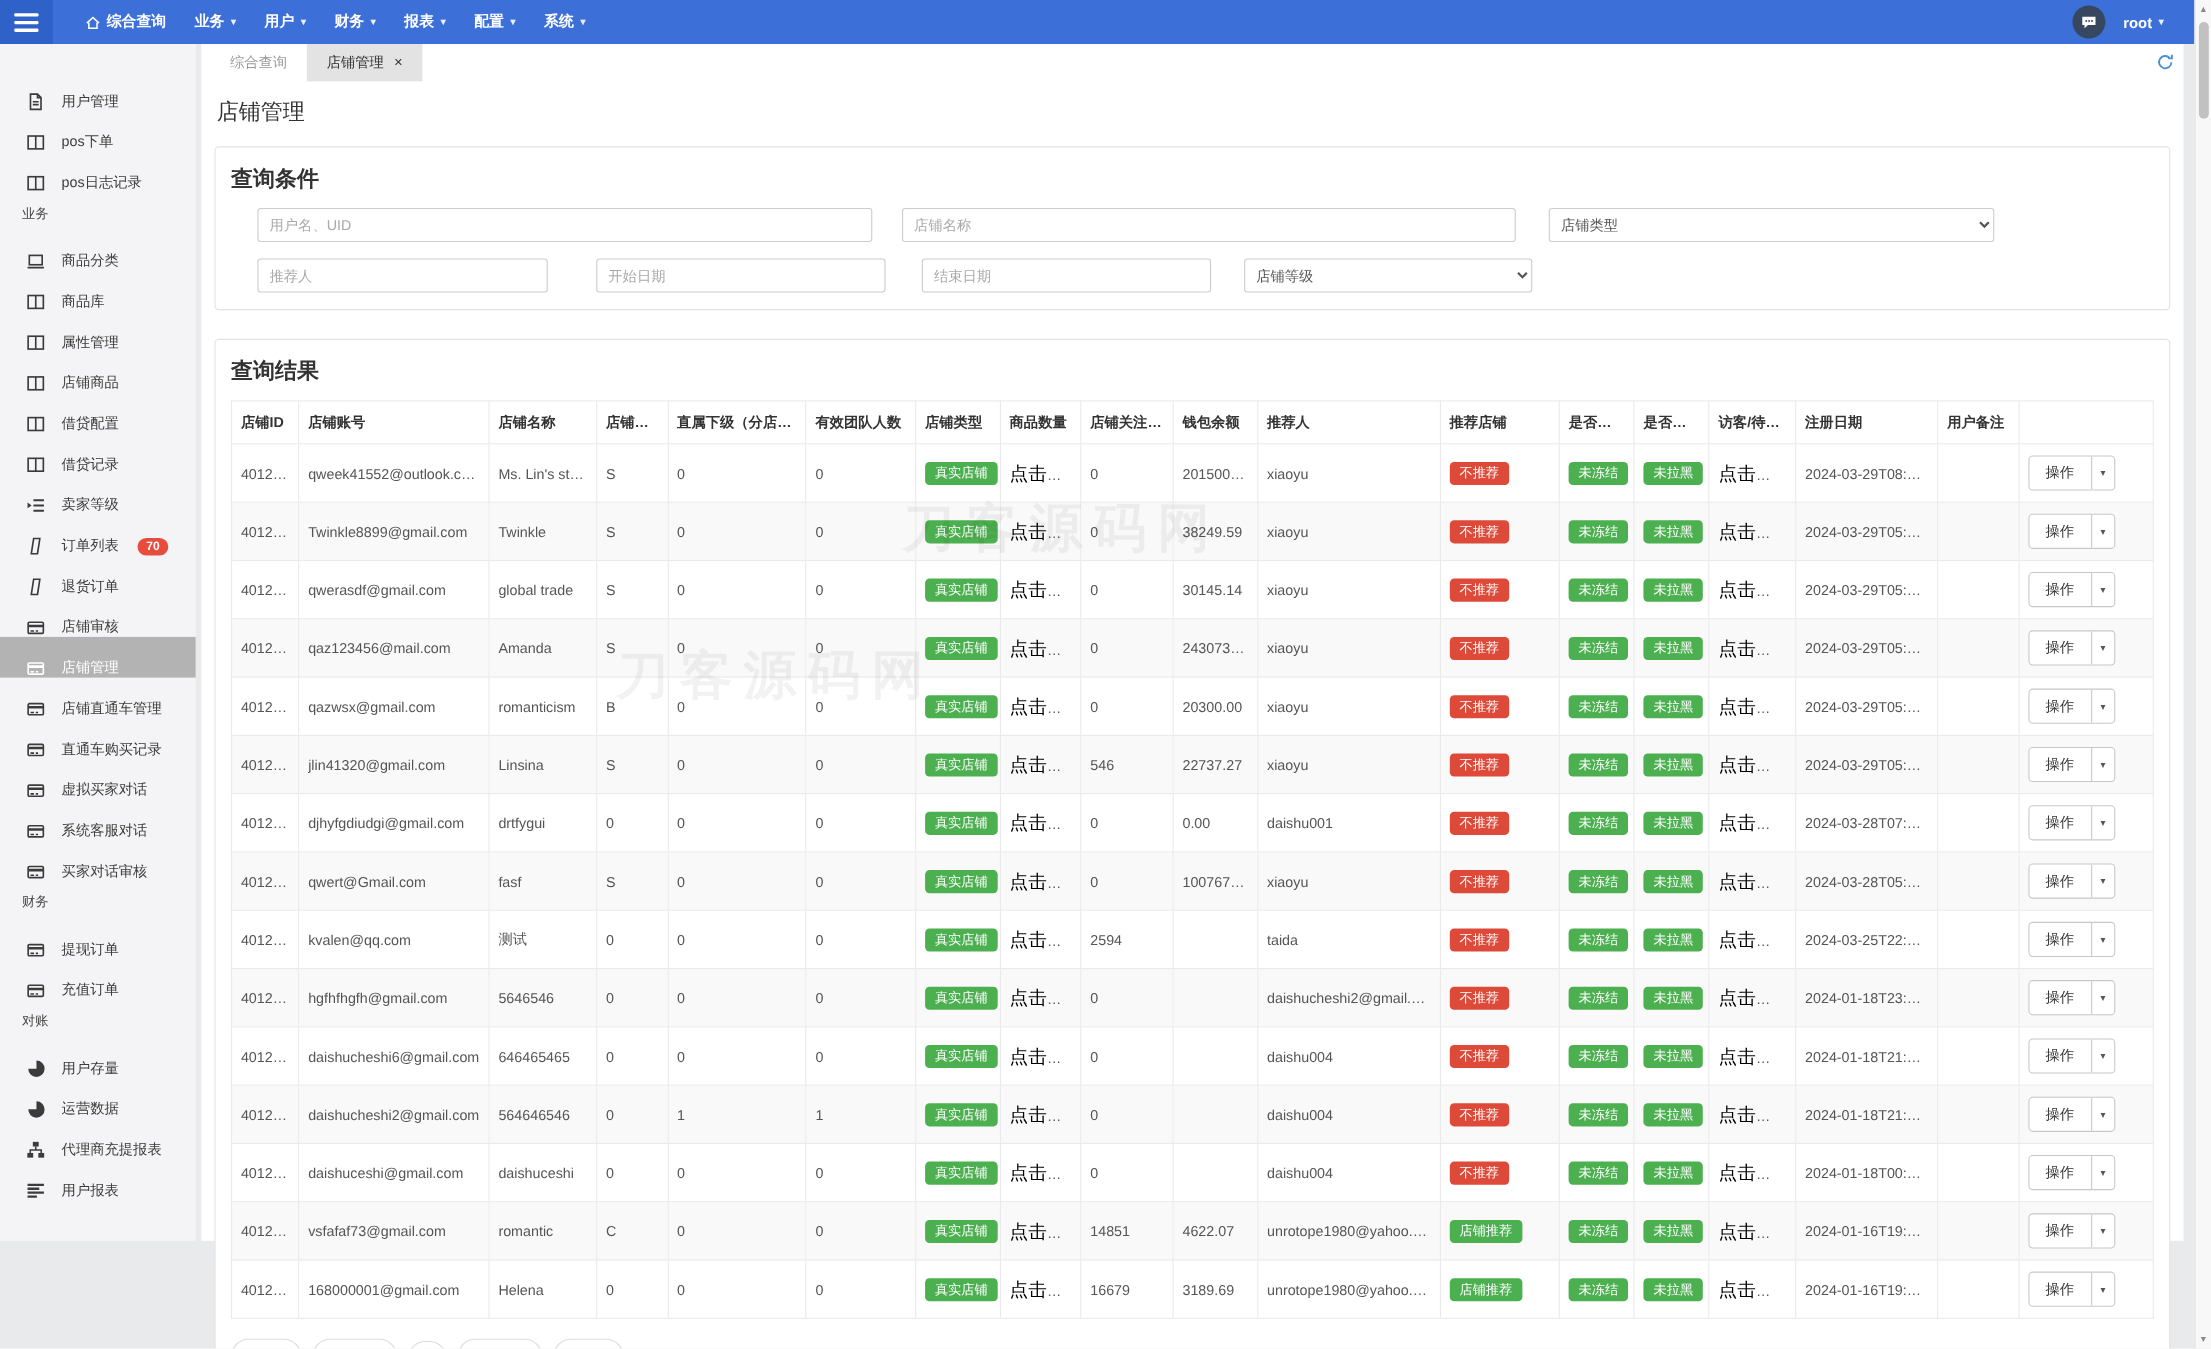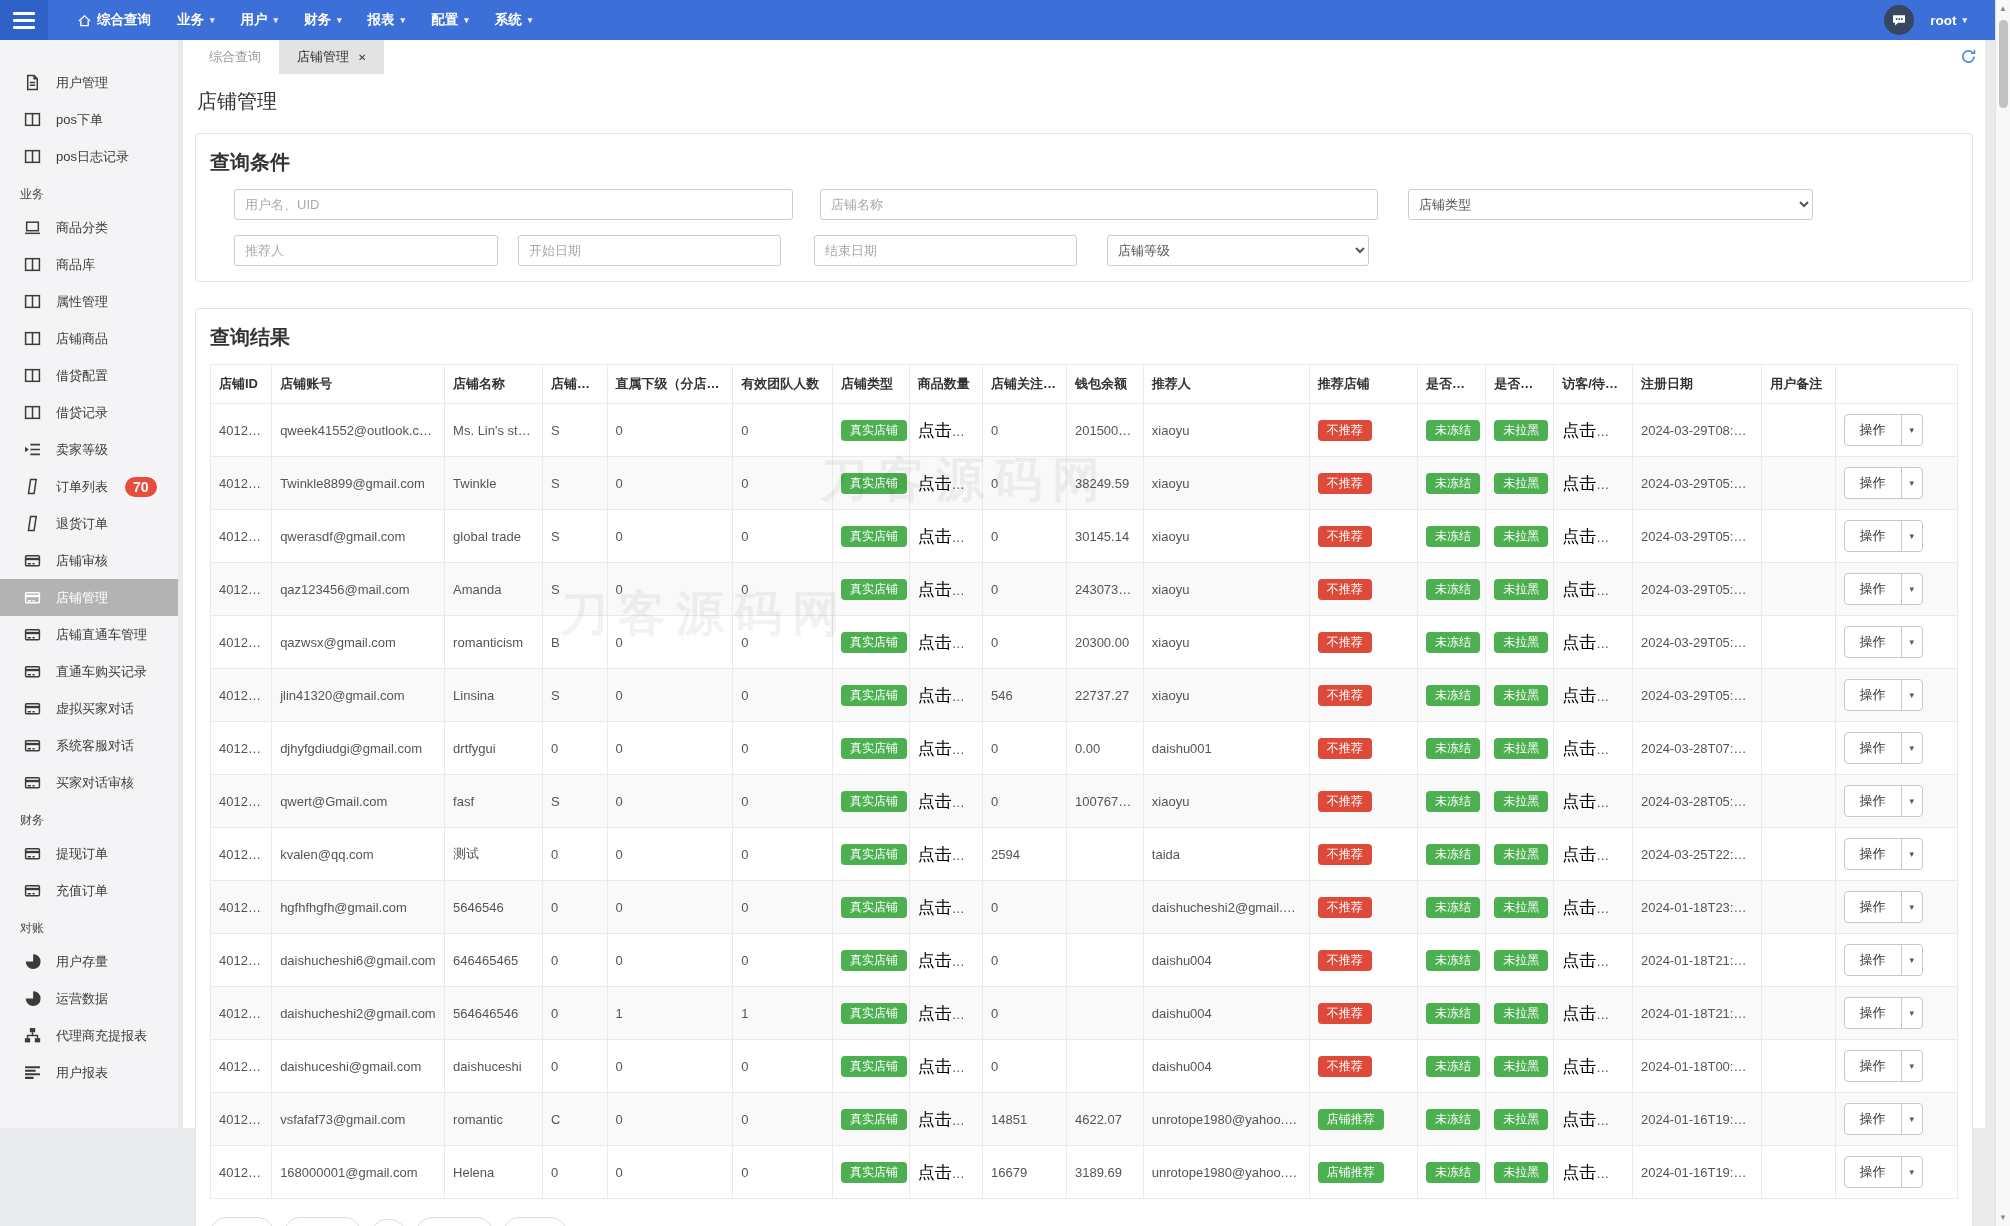--- a/index.html
+++ b/index.html
@@ -12,45 +12,45 @@
 .nav-menu{display:flex;align-items:center;margin-left:30px;gap:26px}
 .nav-item{display:flex;align-items:center;gap:6px;font-size:13.5px;font-weight:bold;cursor:pointer;white-space:nowrap}
 .nav-item .icon svg{width:13px;height:13px;display:block}
 .caret{font-size:9px;opacity:.9}
 .nav-right{margin-left:auto;display:flex;align-items:center;gap:16px;margin-right:28px}
 .chat-btn{width:30px;height:30px;border-radius:50%;background:#37475f;display:flex;align-items:center;justify-content:center;cursor:pointer}
 .chat-btn svg{width:16px;height:16px}
 .user-menu{display:flex;align-items:center;gap:6px;font-size:13.5px;font-weight:bold;cursor:pointer}
 
 .sidebar{position:absolute;left:0;top:40px;width:178px;height:1088px;background:#f4f4f6;padding-top:24px;overflow:hidden}
-.side-item{display:flex;align-items:center;height:37px;padding-left:24px;gap:15px;font-size:13px;color:#3b3b3b;cursor:pointer;white-space:nowrap}
+.side-item{display:flex;align-items:flex-end;height:37px;padding-left:24px;gap:15px;font-size:13px;color:#3b3b3b;cursor:pointer;white-space:nowrap}
 .side-item .icon{width:17px;height:17px;flex:none;display:flex}
 .side-item .icon svg{width:17px;height:17px}
 .side-item.active{background:#b3b3b3;color:#fff}
 .side-header{font-size:12px;color:#454545;padding:11px 0 6px 20px}
-.side-badge{background:#e74c3c;color:#fff;border-radius:10px;font-size:14px;padding:2px 8px;font-weight:bold;margin-left:2px}
+.side-badge{background:#e74c3c;color:#fff;border-radius:10px;font-size:11px;padding:2px 8px;font-weight:bold;margin-left:2px}
 
 .card{position:absolute;left:183px;top:40px;width:1802px;height:1088px;background:#fff}
 .tabstrip{height:34px;display:flex;align-items:stretch;padding-left:8px;position:relative}
 .tab{display:flex;align-items:center;gap:9px;padding:0 18px;font-size:13px;color:#9a9a9a;cursor:pointer}
 .tab.active{background:#e3e3e3;color:#333}
 .tab-close{font-size:10px;color:#333;cursor:pointer}
 .refresh{position:absolute;right:8px;top:8px;color:#4a90d9;cursor:pointer}
 .refresh svg{width:17px;height:17px}
 .content{padding:6px 12px 0}
 .page-title{font-size:20px;font-weight:500;color:#333;margin:8px 0 18px 2px}
 .panel{border:1px solid #e3e3e3;border-radius:4px;margin-bottom:26px;background:#fff}
 .panel-title{font-size:20px;font-weight:bold;color:#333;padding:15px 14px 13px}
 
 .form-row{display:flex;align-items:center;padding:0 14px;margin-bottom:15px}
 .ctrl{height:31px;border:1px solid #ccc;border-radius:3px;font-size:13px;color:#333;padding:0 10px;background:#fff;outline:none}
 ::placeholder{color:#a9a9a9;opacity:1}
 select.ctrl{padding:0 6px;color:#555}
 .btn-query{height:31px;width:405px;border:1px solid #ccc;border-radius:3px;background:#fff;font-size:13px;color:#333;cursor:pointer}
-.ml1{margin-left:24px}.g27{margin-left:27px}.g30{margin-left:30px}.g32{margin-left:20px}.g33{margin-left:33px}
+.ml1{margin-left:24px}.g27{margin-left:27px}.g30{margin-left:30px}.g32{margin-left:44px}.g33{margin-left:33px}
 .w559{width:559px}.w558{width:558px}.w405{width:405px}.w264{width:264px}.w263{width:263px}.w262{width:262px}
 
 .table-wrap{padding:0 14px}
 table{width:100%;border-collapse:collapse;font-size:13px;color:#555;table-layout:fixed}
 th,td{border:1px solid #eaeaea;padding:10px 8px;text-align:left;overflow:hidden;white-space:nowrap;text-overflow:ellipsis}
 th{color:#333;font-weight:bold;font-size:13px;background:#fff}
 tbody tr:nth-child(even){background:#f9f9f9}
 td{height:41px}
 .badge{display:inline-block;padding:3px 9px;border-radius:4px;font-size:12px;color:#fff;line-height:1.25}
 .badge-green{background:#4caf50}

